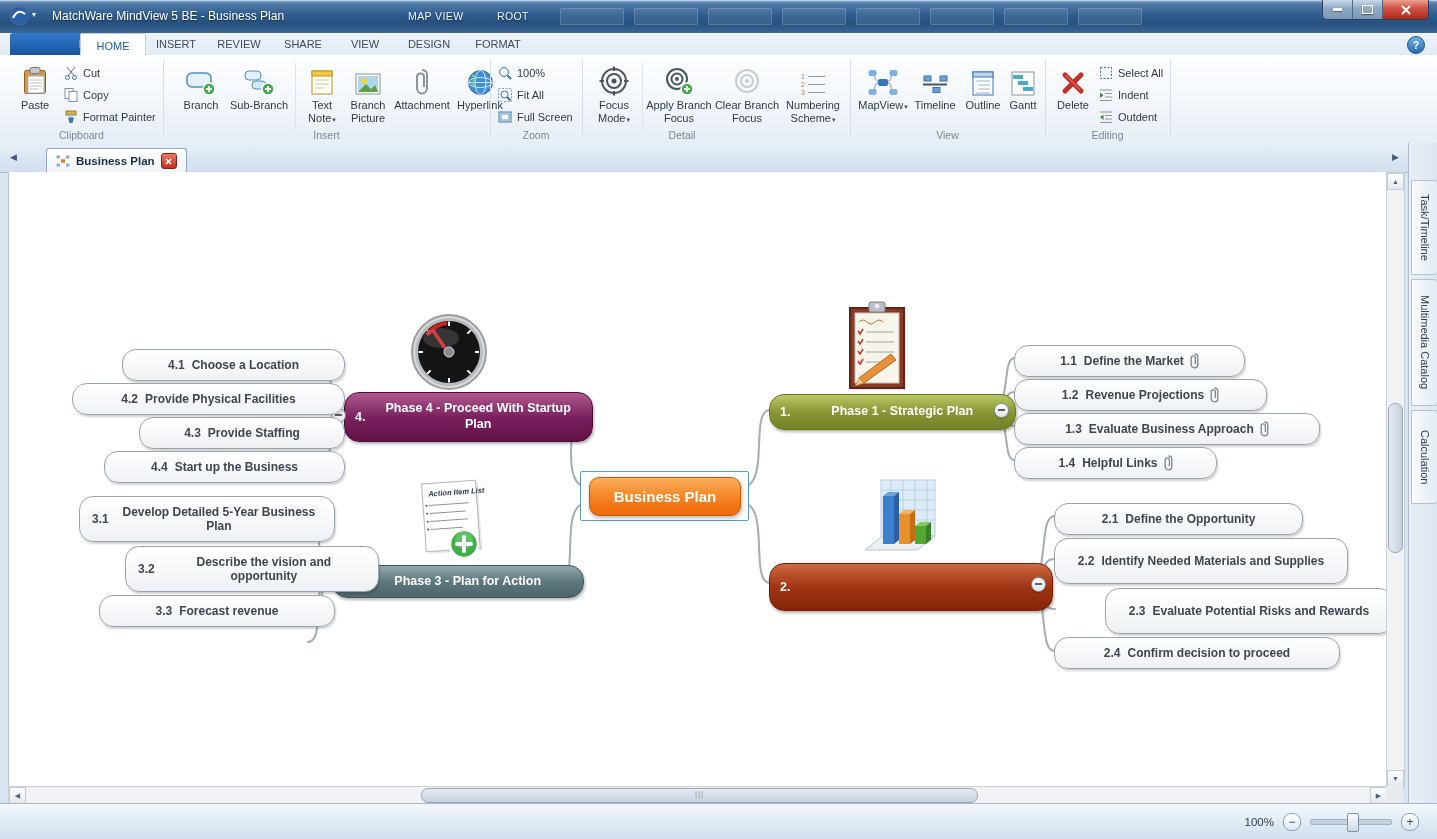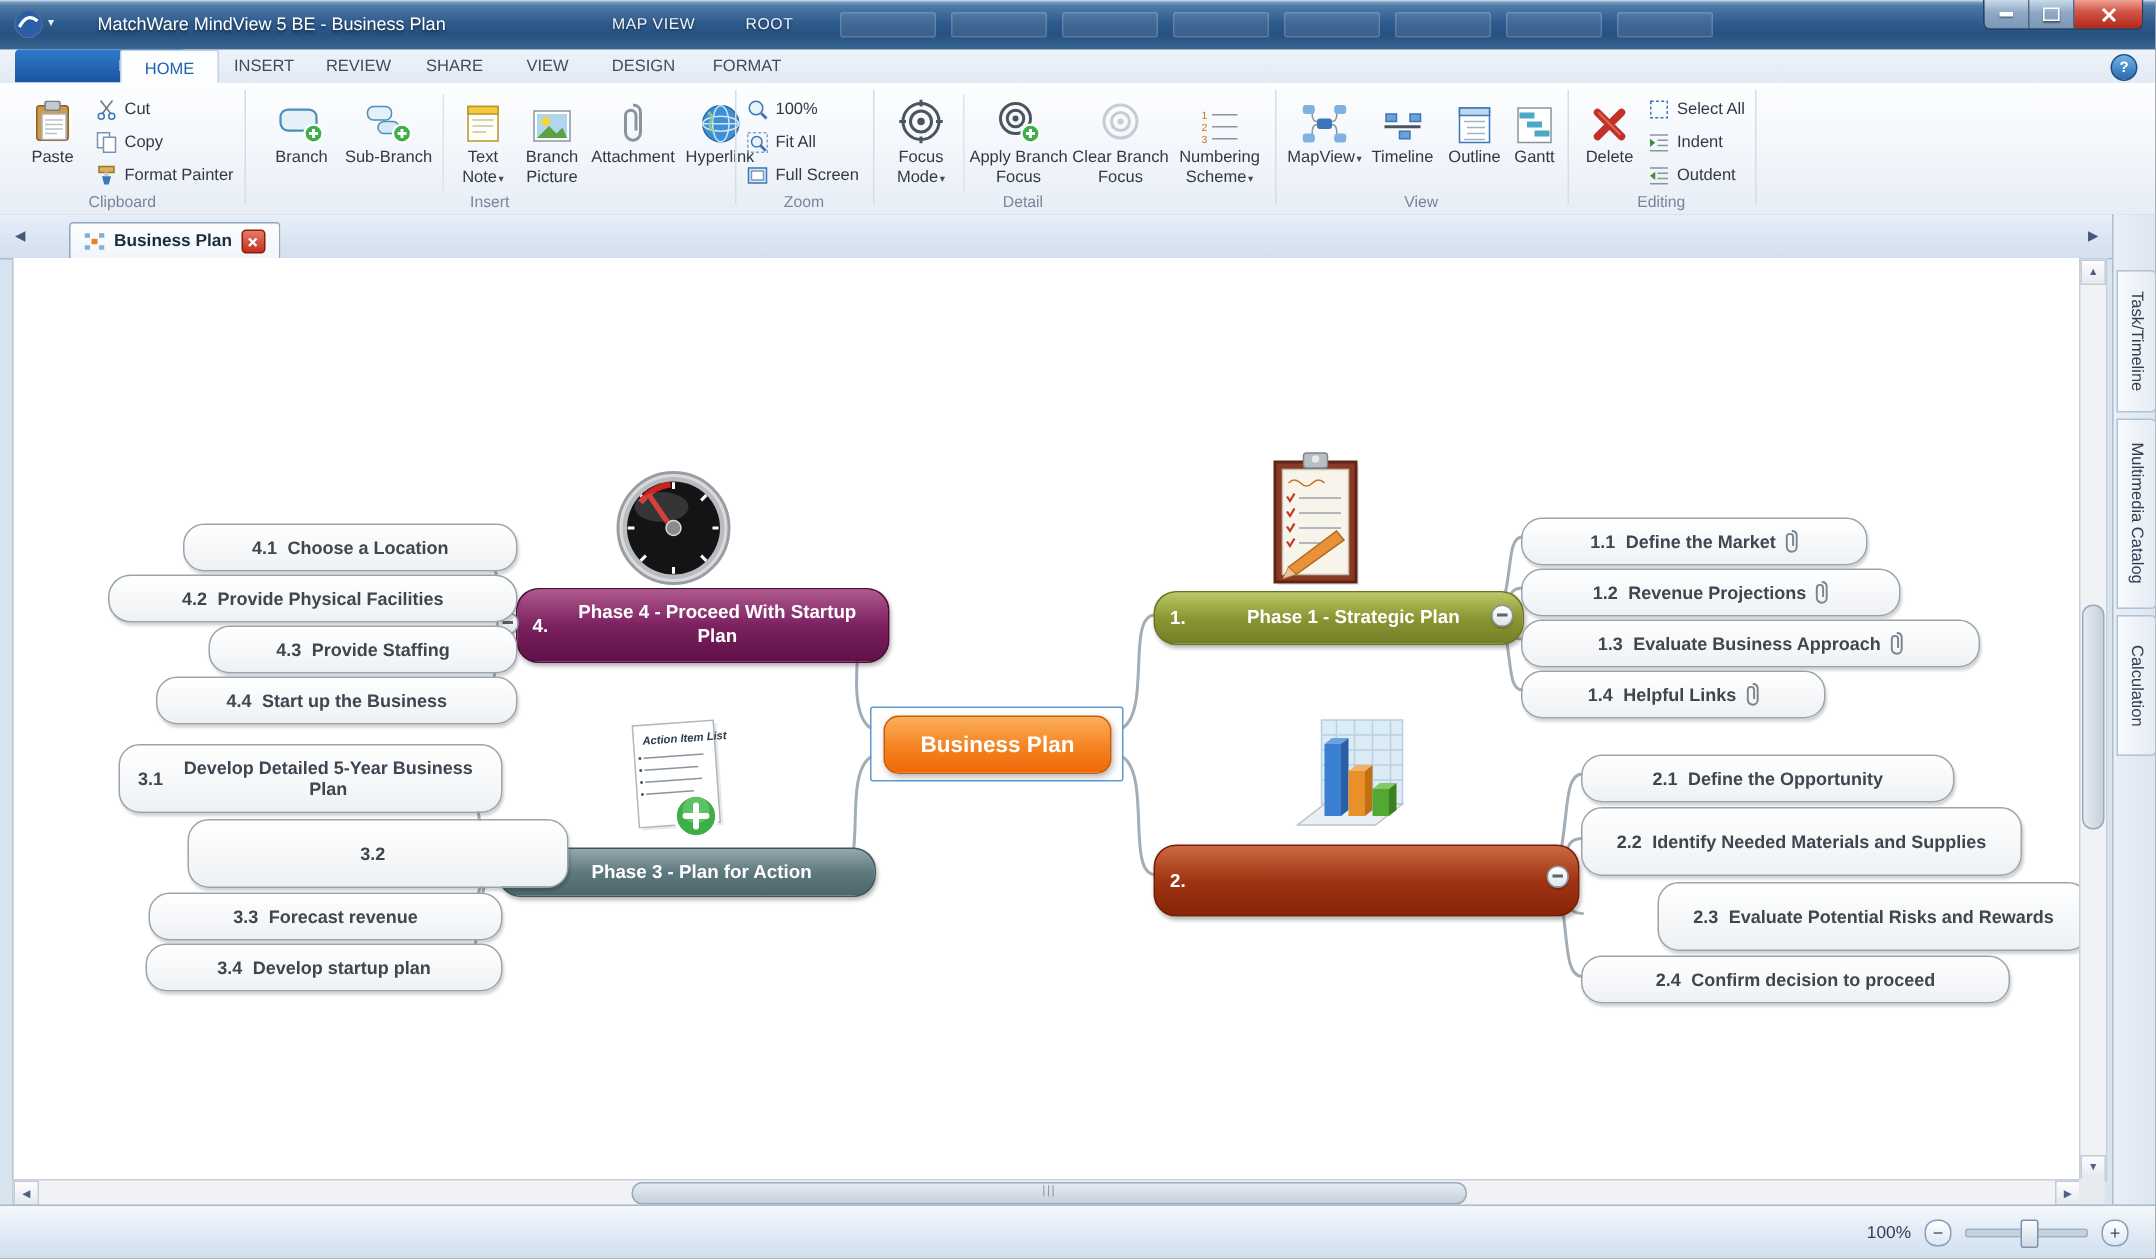--- a/index.html
+++ b/index.html
@@ -7,21 +7,21 @@
   .app { position:relative; width:1437px; height:839px; background:#d8e4f0; overflow:hidden;
          font-family:"Liberation Sans", sans-serif; }
 
   
   .titlebar { position:absolute; left:0; top:0; width:1437px; height:33px;
     background:linear-gradient(#8fafcf 0%, #4f7aa6 12%, #2f5c8f 45%, #27517f 70%, #3a6794 100%);
     border-bottom:1px solid #1d3d60; }
   .titlebar::before { content:""; position:absolute; left:0; top:0; width:100%; height:1px; background:rgba(255,255,255,.45); }
   .app-icon { position:absolute; left:9px; top:6px; }
   .qat-chevron { position:absolute; left:32px; top:10px; font-size:8px; color:#e8f1fa; }
-  .title-text { position:absolute; left:65px; top:9px; font-size:12px; color:#fff;
+  .title-text { position:absolute; left:52px; top:9px; font-size:12px; color:#fff;
     text-shadow:0 1px 2px rgba(0,0,0,.55); }
   .ctx-label { position:absolute; top:10px; font-size:10.5px; color:#eef4fb; letter-spacing:.4px;
     text-shadow:0 1px 2px rgba(0,0,0,.5); }
   .ghosts { position:absolute; left:560px; top:8px; display:flex; gap:10px; }
   .ghosts div { width:62px; height:15px; background:rgba(255,255,255,.09);
     border:1px solid rgba(255,255,255,.16); border-radius:2px; }
   .winbtns { position:absolute; right:8px; top:0; display:flex; height:19px;
     border:1px solid #27415e; border-top:none; border-radius:0 0 5px 5px; overflow:hidden; }
   .winbtn { width:29px; height:19px; display:flex; align-items:center; justify-content:center;
     background:linear-gradient(#c9d9ea, #8fa8c4 45%, #7b97b6); border-right:1px solid #516782; }
@@ -786,28 +786,25 @@
       <span class="num">2.4</span>
       <span class="lbl">Confirm decision to proceed</span>
     </div>
 
     <div class="node subnode" style="left:70px;top:324px;width:230px;height:40px;">
       <span class="num">3.1</span>
       <span class="lbl">Develop Detailed 5-Year Business Plan</span>
     </div>
     <div class="node subnode" style="left:72px;top:374px;width:228px;height:40px;margin-left:44px;">
       <span class="num">3.2</span>
+      <span class="lbl">Describe the vision and opportunity</span>
     </div>
     <div class="node subnode" style="left:90px;top:423px;width:210px;height:26px;">
       <span class="num">3.3</span>
       <span class="lbl">Forecast revenue</span>
-    </div>
-    <div class="node subnode" style="left:88px;top:457px;width:212px;height:26px;">
-      <span class="num">3.4</span>
-      <span class="lbl">Develop startup plan</span>
     </div>
 
     <div class="node subnode" style="left:113px;top:177px;width:197px;height:26px;">
       <span class="num">4.1</span>
       <span class="lbl">Choose a Location</span>
     </div>
     <div class="node subnode" style="left:63px;top:211px;width:247px;height:26px;border-radius:15px;">
       <span class="num">4.2</span>
       <span class="lbl">Provide Physical Facilities</span>
     </div>

